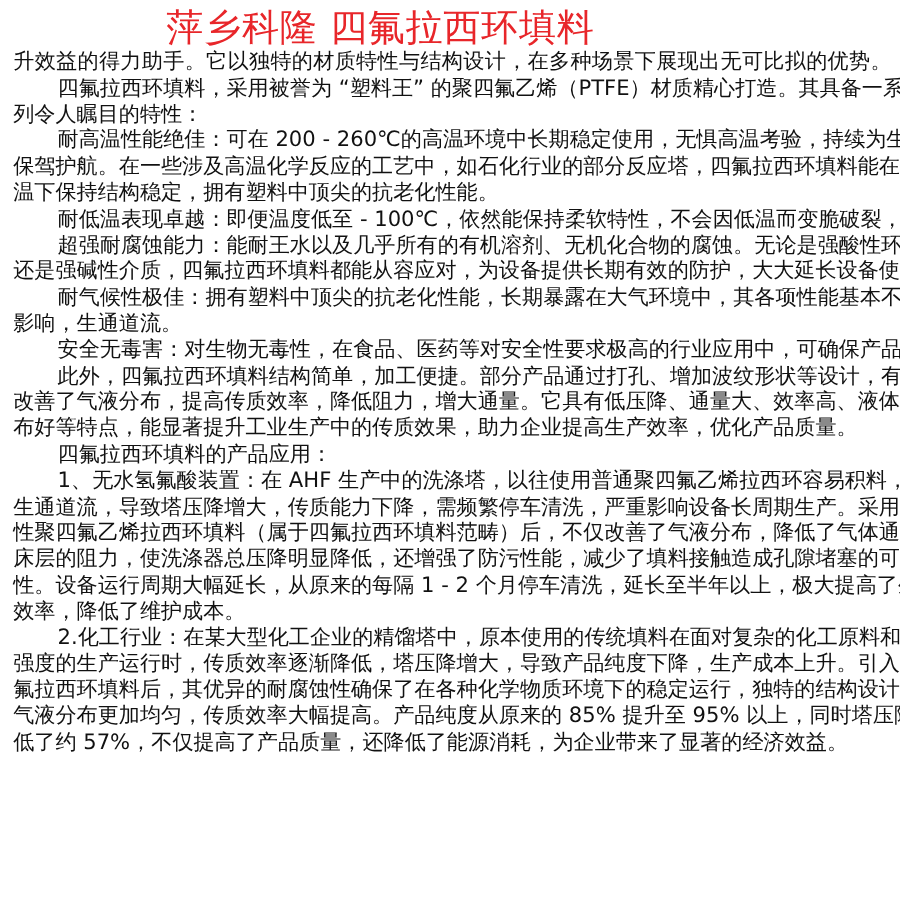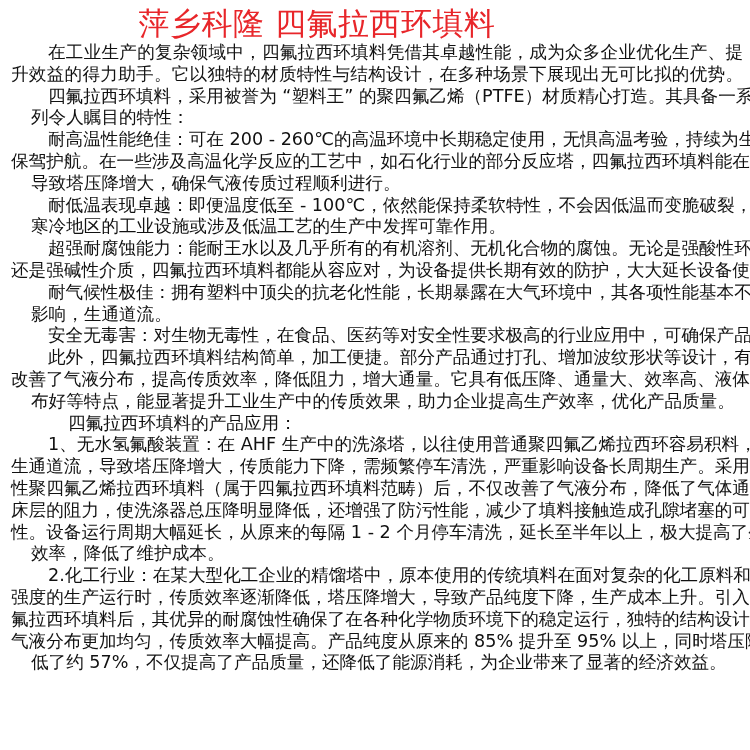--- a/index.html
+++ b/index.html
@@ -17,37 +17,35 @@
   .body-text {
     position: absolute; left: 11px; top: 42px; width: 732px;
   }
   .line {
     height: 21.8px; line-height: 21.8px;
     font-size: 17.6px; white-space: nowrap;
     text-align: justify; text-align-last: justify;
     letter-spacing: 0;
   }
   .line.indent { padding-left: 37px; }
-  .line.end { text-align-last: left; margin-left: 20px; }
+  .line.end { text-align-last: left; }
 </style>
 </head>
 <body>
 
 <div class="title">萍乡科隆 四氟拉西环填料</div>
 
 <div class="body-text">
-  <div class="line indent">在工业生产的复杂领域中，四氟拉西环填料凭借其卓越性能，成为众多企业优化生产、提</div>
   <div class="line">升效益的得力助手。它以独特的材质特性与结构设计，在多种场景下展现出无可比拟的优势。</div>
   <div class="line indent">四氟拉西环填料，采用被誉为 “塑料王” 的聚四氟乙烯（PTFE）材质精心打造。其具备一系</div>
   <div class="line end">列令人瞩目的特性：</div>
   <div class="line indent">耐高温性能绝佳：可在 200 - 260℃的高温环境中长期稳定使用，无惧高温考验，持续为生产</div>
   <div class="line">保驾护航。在一些涉及高温化学反应的工艺中，如石化行业的部分反应塔，四氟拉西环填料能在高</div>
-  <div class="line end">导致塔压降增大，确保气液传质过程顺利进行。</div>
+  <div class="line end">温下保持结构稳定，拥有塑料中顶尖的抗老化性能。</div>
   <div class="line indent">耐低温表现卓越：即便温度低至 - 100℃，依然能保持柔软特性，不会因低温而变脆破裂，在</div>
-  <div class="line end">寒冷地区的工业设施或涉及低温工艺的生产中发挥可靠作用。</div>
   <div class="line indent">超强耐腐蚀能力：能耐王水以及几乎所有的有机溶剂、无机化合物的腐蚀。无论是强酸性环境，</div>
   <div class="line">还是强碱性介质，四氟拉西环填料都能从容应对，为设备提供长期有效的防护，大大延长设备使用</div>
   <div class="line indent">耐气候性极佳：拥有塑料中顶尖的抗老化性能，长期暴露在大气环境中，其各项性能基本不受</div>
   <div class="line end">影响，生通道流。</div>
   <div class="line indent">安全无毒害：对生物无毒性，在食品、医药等对安全性要求极高的行业应用中，可确保产品不</div>
   <div class="line indent">此外，四氟拉西环填料结构简单，加工便捷。部分产品通过打孔、增加波纹形状等设计，有效</div>
   <div class="line">改善了气液分布，提高传质效率，降低阻力，增大通量。它具有低压降、通量大、效率高、液体分</div>
   <div class="line end">布好等特点，能显著提升工业生产中的传质效果，助力企业提高生产效率，优化产品质量。</div>
   <div class="line indent end">四氟拉西环填料的产品应用：</div>
   <div class="line indent">1、无水氢氟酸装置：在 AHF 生产中的洗涤塔，以往使用普通聚四氟乙烯拉西环容易积料，产</div>

